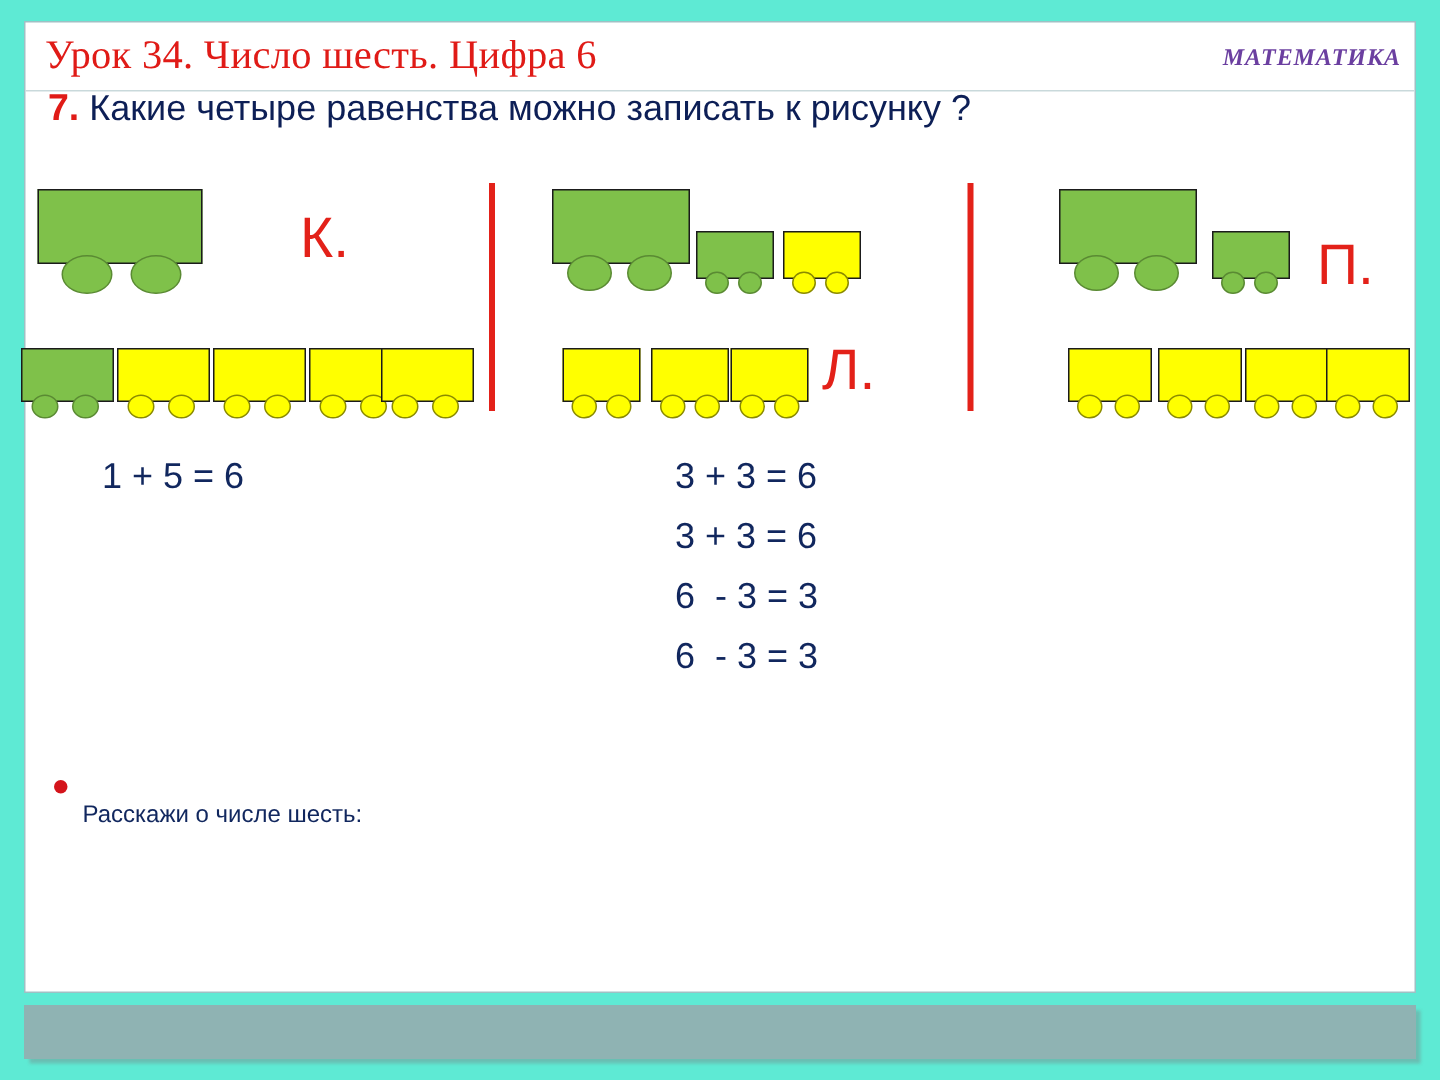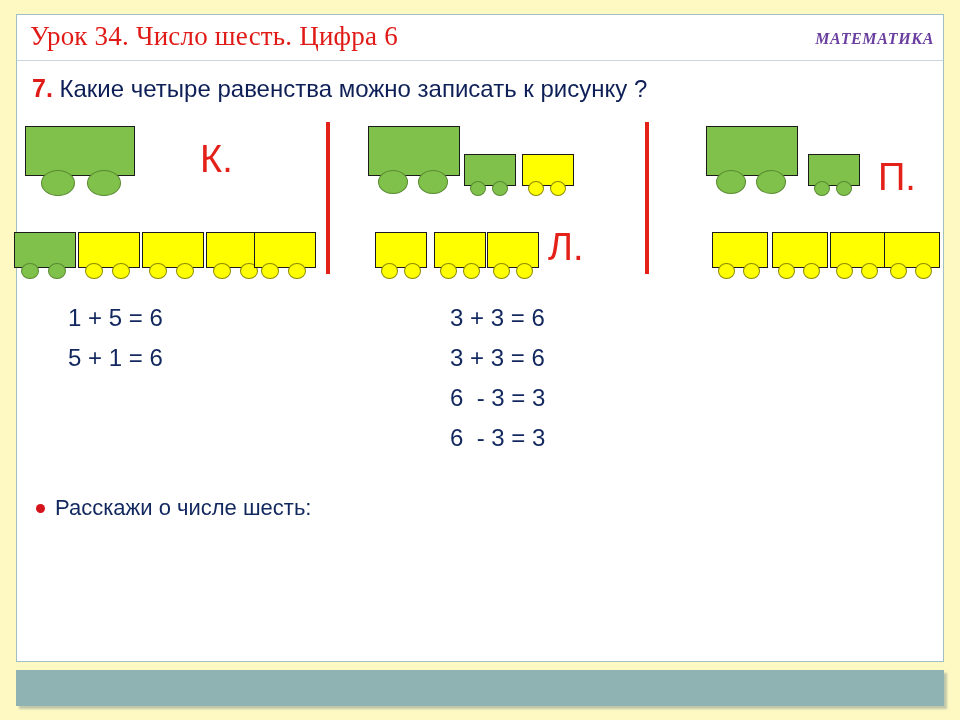--- a/index.html
+++ b/index.html
@@ -9,21 +9,21 @@
     height: 720px;
     background: #ffffff;
     font-family: "Liberation Sans", sans-serif;
     overflow: hidden;
   }
 
   #slide {
     position: relative;
     width: 960px;
     height: 720px;
-    background: #fef9c3;
+    background: #5eead4;
   }
 
   
   .slide-frame {
     position: absolute;
     left: 16px;
     top: 14px;
     width: 928px;
     height: 648px;
     border: 1px solid #9fc0c4;
@@ -72,21 +72,21 @@
     top: 60px;
     width: 926px;
     height: 1px;
     background: #c9d9db;
   }
 
   
   .question-line {
     position: absolute;
     left: 32px;
-    top: 74px;
+    top: 58px;
     font-size: 24px;
     color: #0d1f56;
     white-space: nowrap;
   }
   .question-line .qnum {
     color: #e01b17;
     font-weight: 700;
     font-size: 25px;
   }
   .question-line .qtext { font-weight: 400; }
@@ -165,23 +165,24 @@
     gap: 10px;
   }
   .bullet-dot {
     width: 9px;
     height: 9px;
     border-radius: 50%;
     background: #d4141b;
     flex: 0 0 auto;
   }
   .bullet-text {
-    font-size: 22px;
+    font-size: 16px;
     color: #11275e;
     white-space: nowrap;
+    margin-top: 40px;
   }
 </style>
 </head>
 <body>
 
 <div id="slide">
 
   <div class="slide-frame"></div>
   <div class="footer-bar"></div>
 
@@ -311,21 +312,20 @@
         <div class="wheel" style="left:6px; top:31px; width:17px; height:16px;"></div>
         <div class="wheel" style="left:31px; top:31px; width:17px; height:16px;"></div>
       </div>
     </div>
 
   </div>
 
   <div class="equations">
     <div class="eq-col left">
       <div class="eq-row">1 + 5 = 6</div>
-      <div class="eq-row">5 + 1 = 6</div>
     </div>
     <div class="eq-col right">
       <div class="eq-row">3 + 3 = 6</div>
       <div class="eq-row">3 + 3 = 6</div>
       <div class="eq-row">6  - 3 = 3</div>
       <div class="eq-row">6  - 3 = 3</div>
     </div>
   </div>
 
   <div class="bullet-line">

